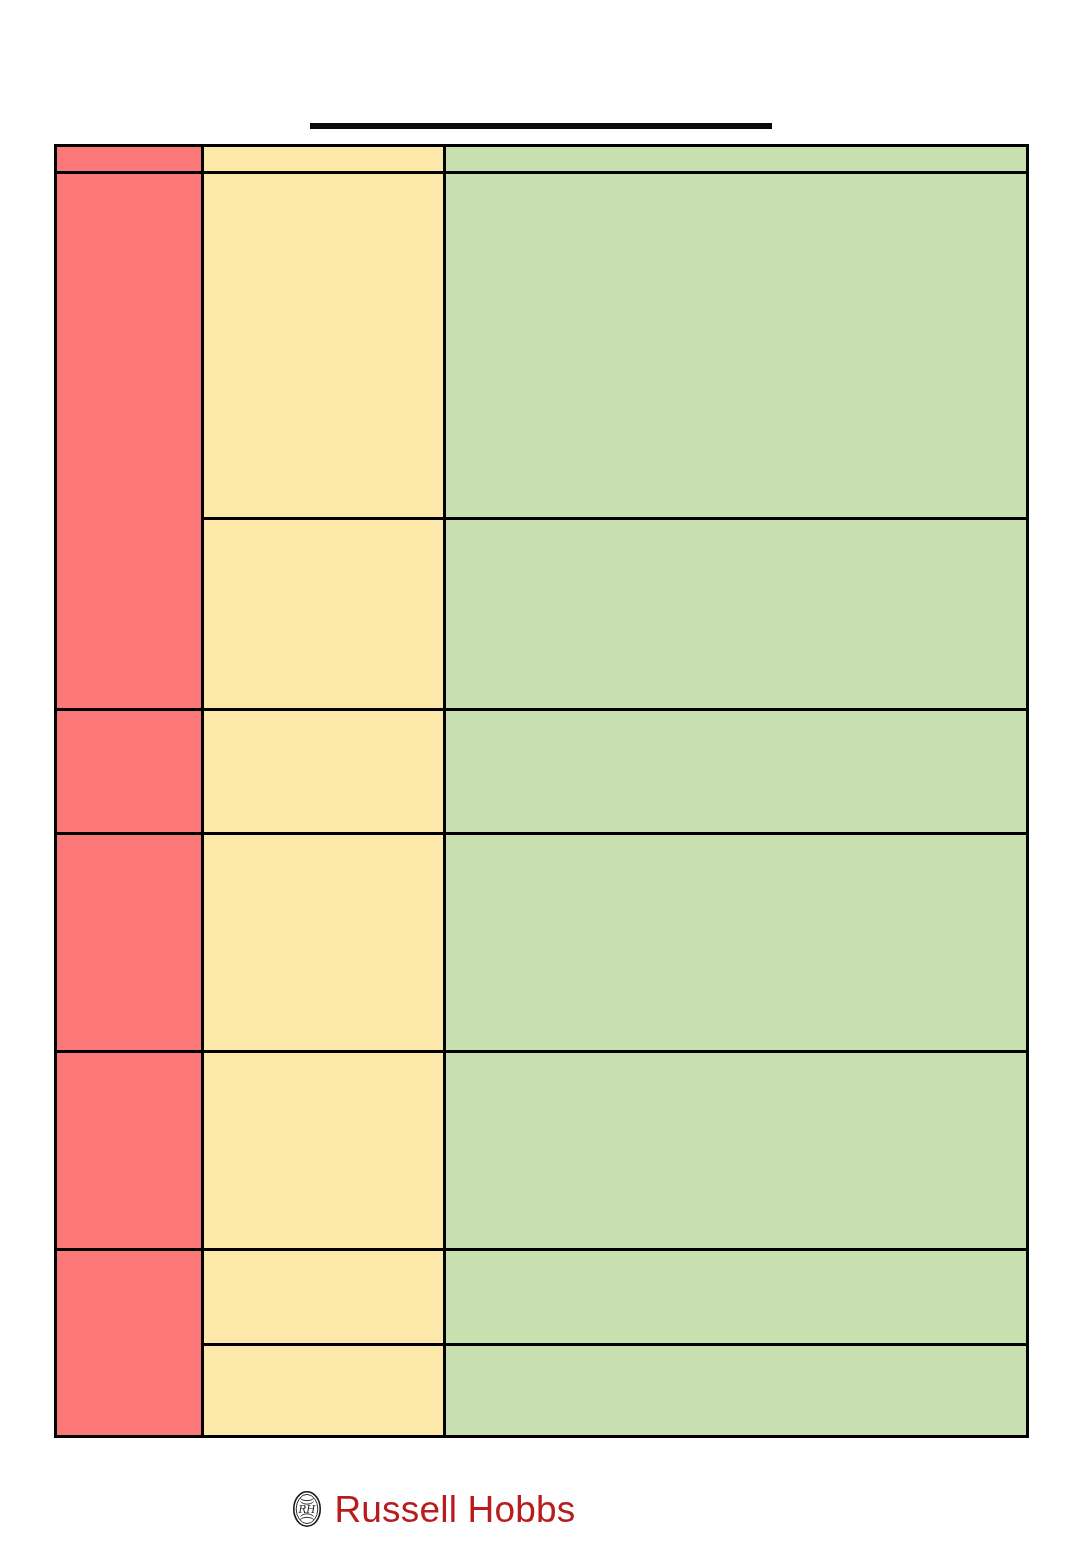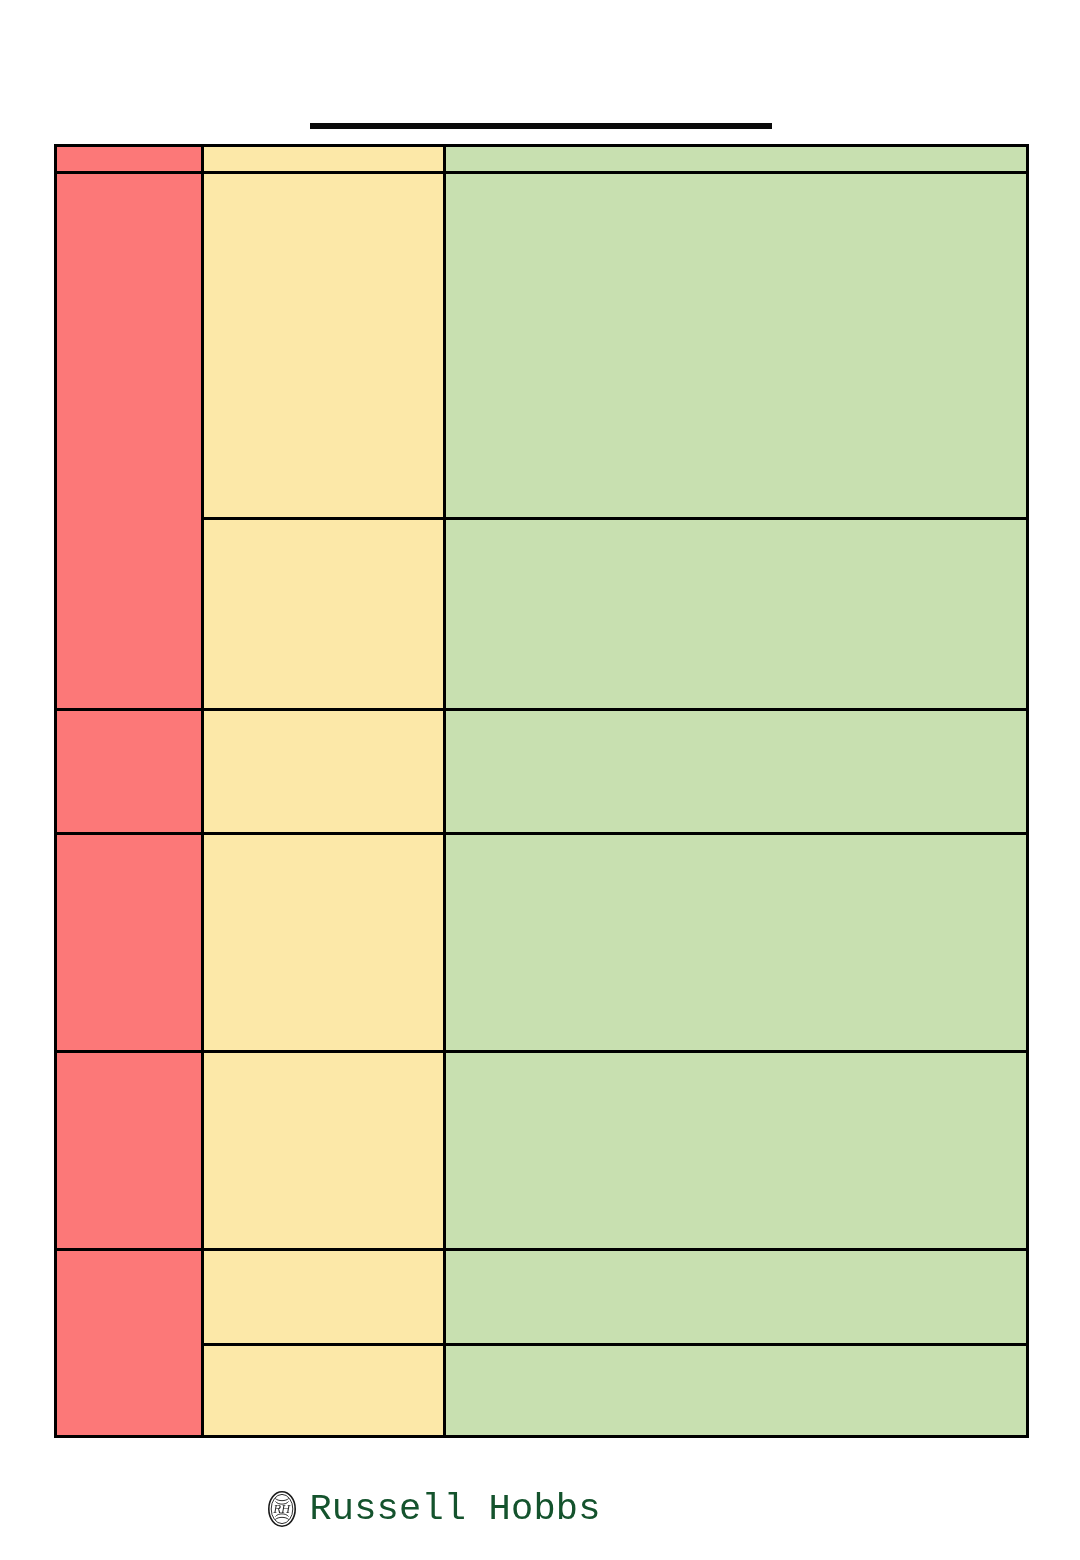--- a/index.html
+++ b/index.html
@@ -74,25 +74,25 @@
     align-items: center;
     justify-content: center;
     gap: 12px;
   }
   .logo-emblem {
     width: 30px;
     height: 38px;
     display: block;
   }
   .logo-wordmark {
-    font-family: Liberation Mono, monospace;
+    font-family: Liberation Sans, sans-serif;
     font-size: 37px;
     font-weight: 400;
     letter-spacing: 0.2px;
-    color: #14532d;
+    color: #b91c1c;
     line-height: 1;
   }
 </style>
 </head>
 <body>
 
 <div class="page">
 
   <div class="title-rule"></div>
 

